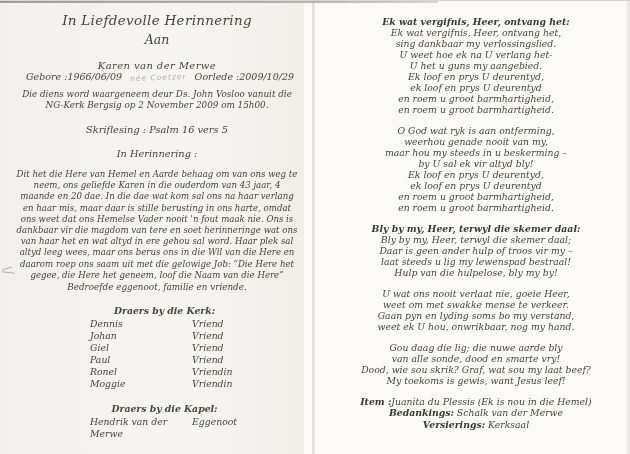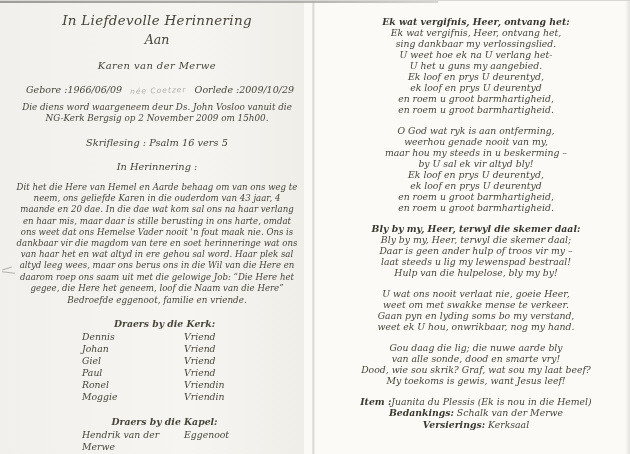--- a/index.html
+++ b/index.html
@@ -41,41 +41,41 @@
   .page-right {
     left:304px; width:344px;
     background:#fbfaf7;
     text-align:center;
   }
   
   .lp-title1 { margin-top:11px; font-size:13.5px; letter-spacing:.3px; }
   .lp-title2 { margin-top:4px; font-size:12.5px; }
   .lp-name   { margin-top:13px; font-size:10px; letter-spacing:.4px; }
   .lp-dates  {
-    margin-top:13px; padding:0 20px 0 26px;
+    margin-top:0; padding:0 20px 0 26px;
     display:flex; justify-content:space-between; align-items:flex-start;
     font-size:9.5px;
   }
   .lp-handwritten {
     font-family:"DejaVu Sans", sans-serif;
     font-style:italic; font-size:7.5px; color:#b2b0ac;
     letter-spacing:1px; transform:rotate(-2deg) translateY(2px);
   }
   .lp-service { margin-top:7px; font-size:8.8px; line-height:11px; }
   .lp-scripture { margin-top:13px; font-size:9.8px; }
   .lp-inher { margin-top:13px; font-size:9.8px; }
   .lp-para {
     margin-top:10px; padding:0 15px;
     font-size:8.6px; line-height:11.2px;
   }
   .lp-closing { margin-top:1px; font-size:8.8px; }
   .bearers { margin:13px 0 0 82px; width:165px; text-align:left; font-size:9.3px; line-height:12px; }
   .bearers-heading { text-align:center; font-weight:bold; margin-bottom:1px; }
   .bearer-row { display:flex; }
-  .bearer-name { width:102px; }
+  .bearer-name { width:102px;margin-left:8px; }
   .bearer-rel { flex:1; }
   
   .rp-inner { padding-top:15px; font-size:9.3px; line-height:11px; }
   .stanza { margin-bottom:10px; }
   .line-bold { font-weight:bold; color:#3a372f; }
   .rp-item { margin-top:3px; font-size:9.3px; }
   .rp-item .line-bold { display:inline; }
   .rp-thanks { font-size:9.3px; line-height:11.5px; }
   .lbl { font-weight:bold; color:#3a372f; }
   

